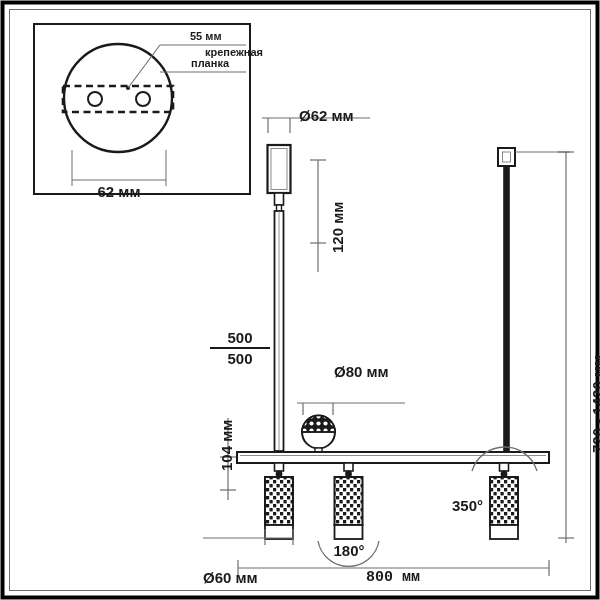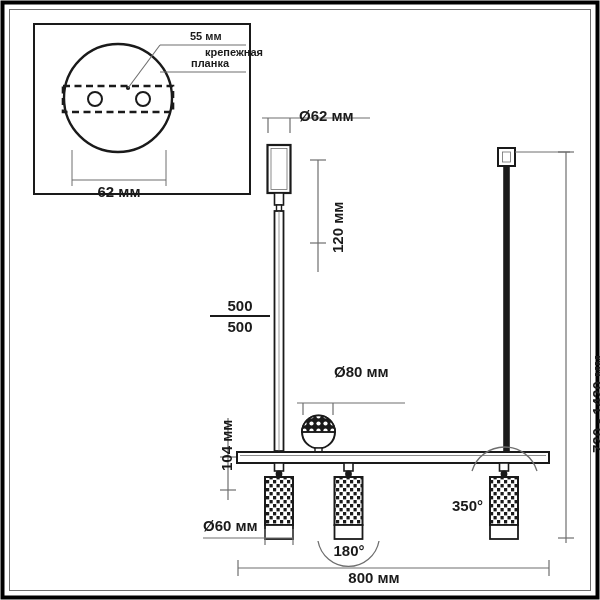--- a/index.html
+++ b/index.html
@@ -32,20 +32,21 @@
   }
   .lbl-big    { font-size: 15px; font-weight: 700; }
   .lbl-sm     { font-size: 11px; font-weight: 700; margin-left: 24px; }
   .rot90      { transform-origin: 0 0; transform: rotate(-90deg); }
   .frac {
     position: absolute;
     text-align: center;
     font-size: 15px;
     font-weight: 700;
     color: #1a1a1a;
+    margin-top: 32px;
   }
   .frac .num { display:block; padding: 0 4px 1px 4px; }
   .frac .bar { display:block; height: 2px; background: #1a1a1a; }
   .frac .den { display:block; padding: 1px 4px 0 4px; }
   .center-txt { text-align: center; }
 </style>
 </head>
 <body>
 
 <div id="page">
@@ -207,23 +208,23 @@
   <div class="frac" style="left:210px; top:297px; width:60px;">
     <span class="num">500</span>
     <span class="bar"></span>
     <span class="den">500</span>
   </div>
 
   <div class="lbl lbl-big" style="left:334px; top:364px;">Ø80 мм</div>
 
   <div class="lbl lbl-big rot90" style="left:219px; top:471px;">104 мм</div>
 
-  <div class="lbl lbl-big" style="left:203px; top:518px;">Ø60 мм</div>
+  <div class="lbl lbl-big" style="left:203px; top:570px;">Ø60 мм</div>
 
   <div class="lbl lbl-big center-txt" style="left:318px; top:543px; width:62px;">180°</div>
 
   <div class="lbl lbl-big" style="left:452px; top:498px;">350°</div>
 
   <div class="lbl lbl-big rot90" style="left:590px; top:453px;">720 - 1420 мм</div>
 
-  <div class="lbl lbl-big center-txt" style="left:334px; top:570px; width:80px;">800 мм</div>
+  <div class="lbl lbl-big center-txt" style="left:353px; top:570px; width:80px;font-family:Liberation Mono, monospace;">800 мм</div>
 
 </div>
 
 </body></html>

